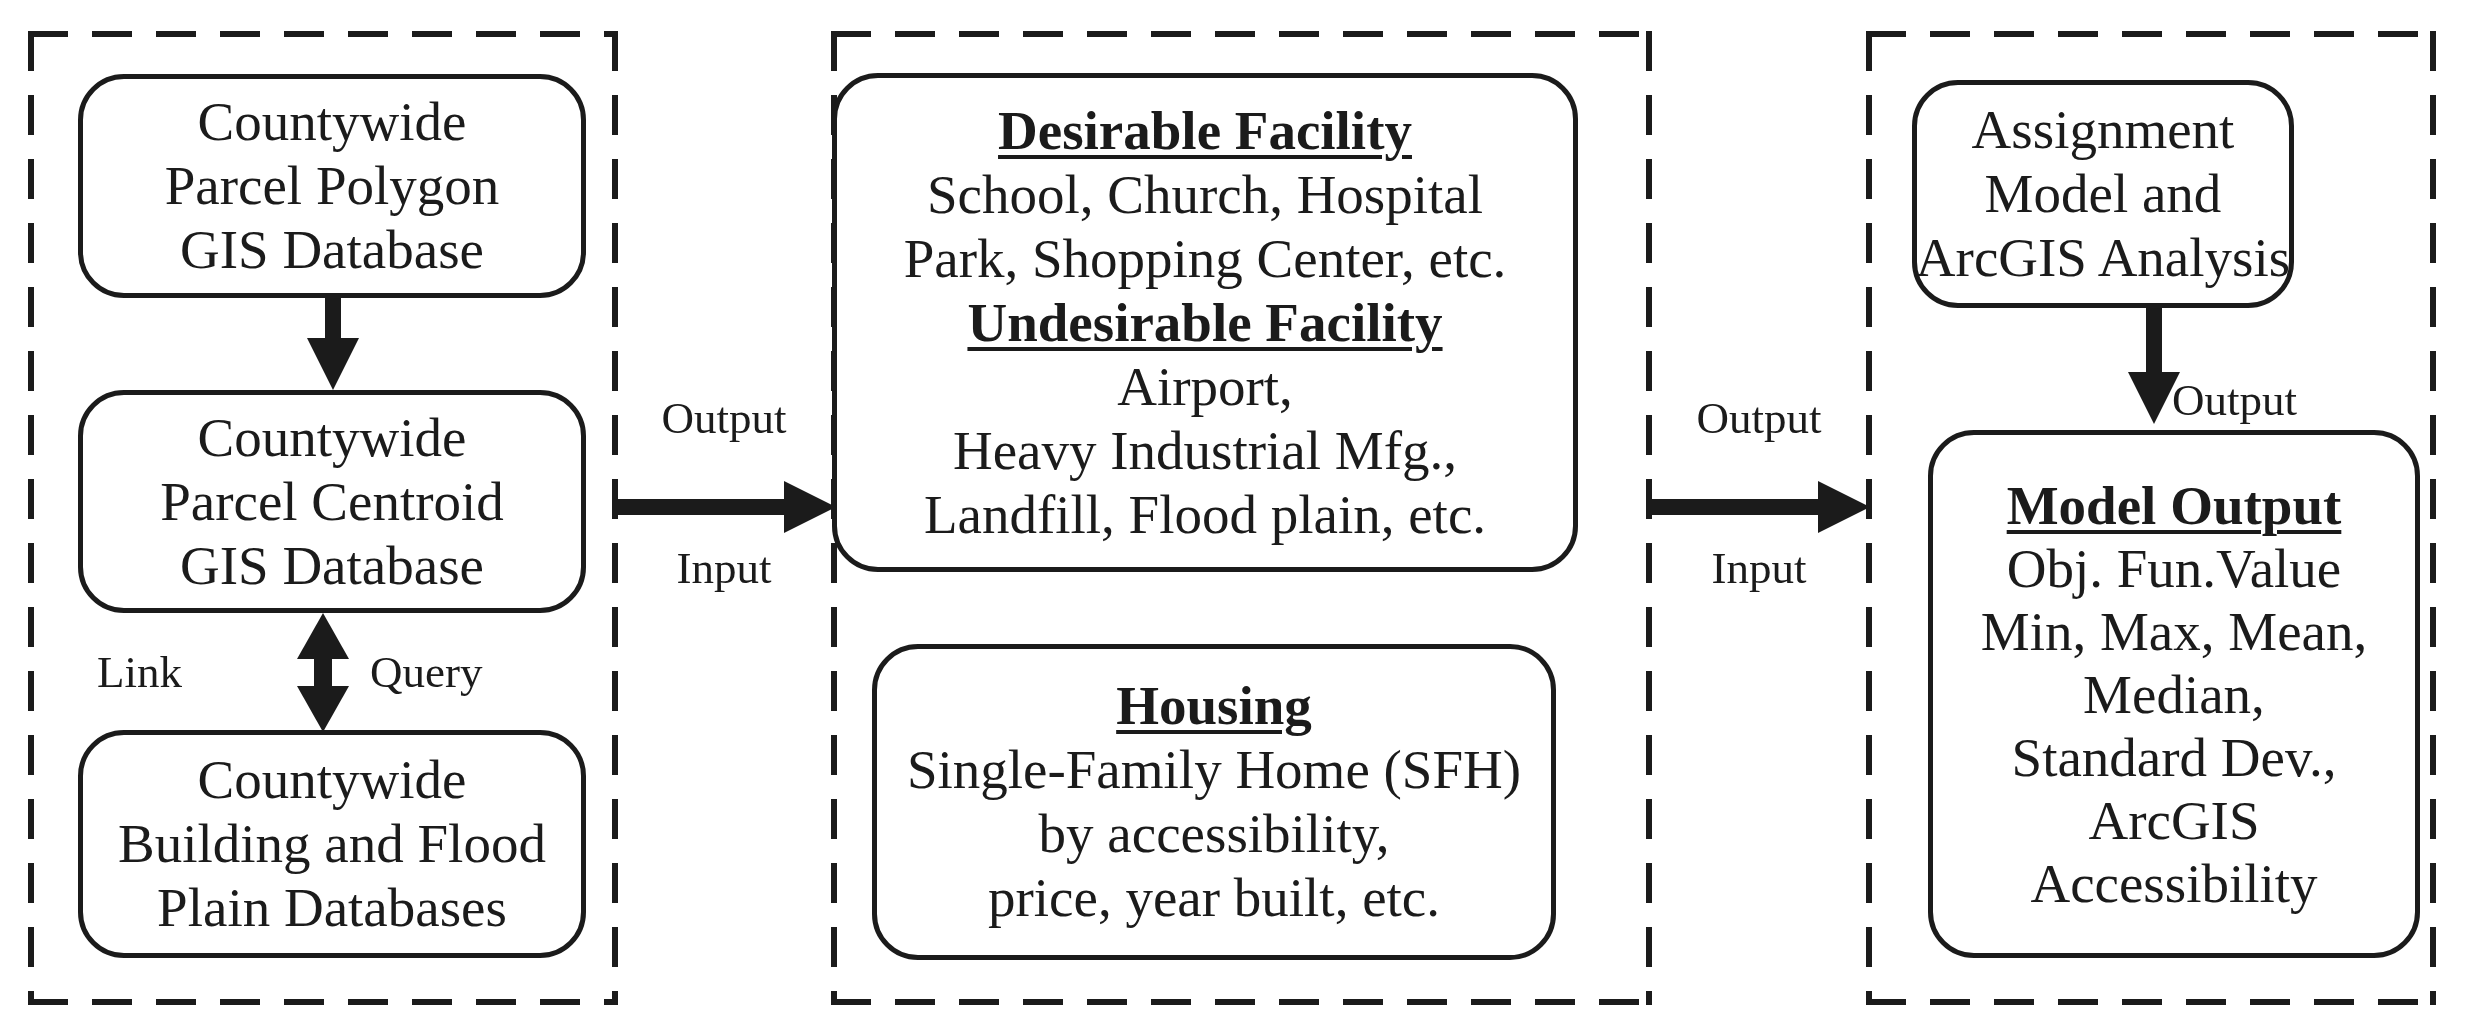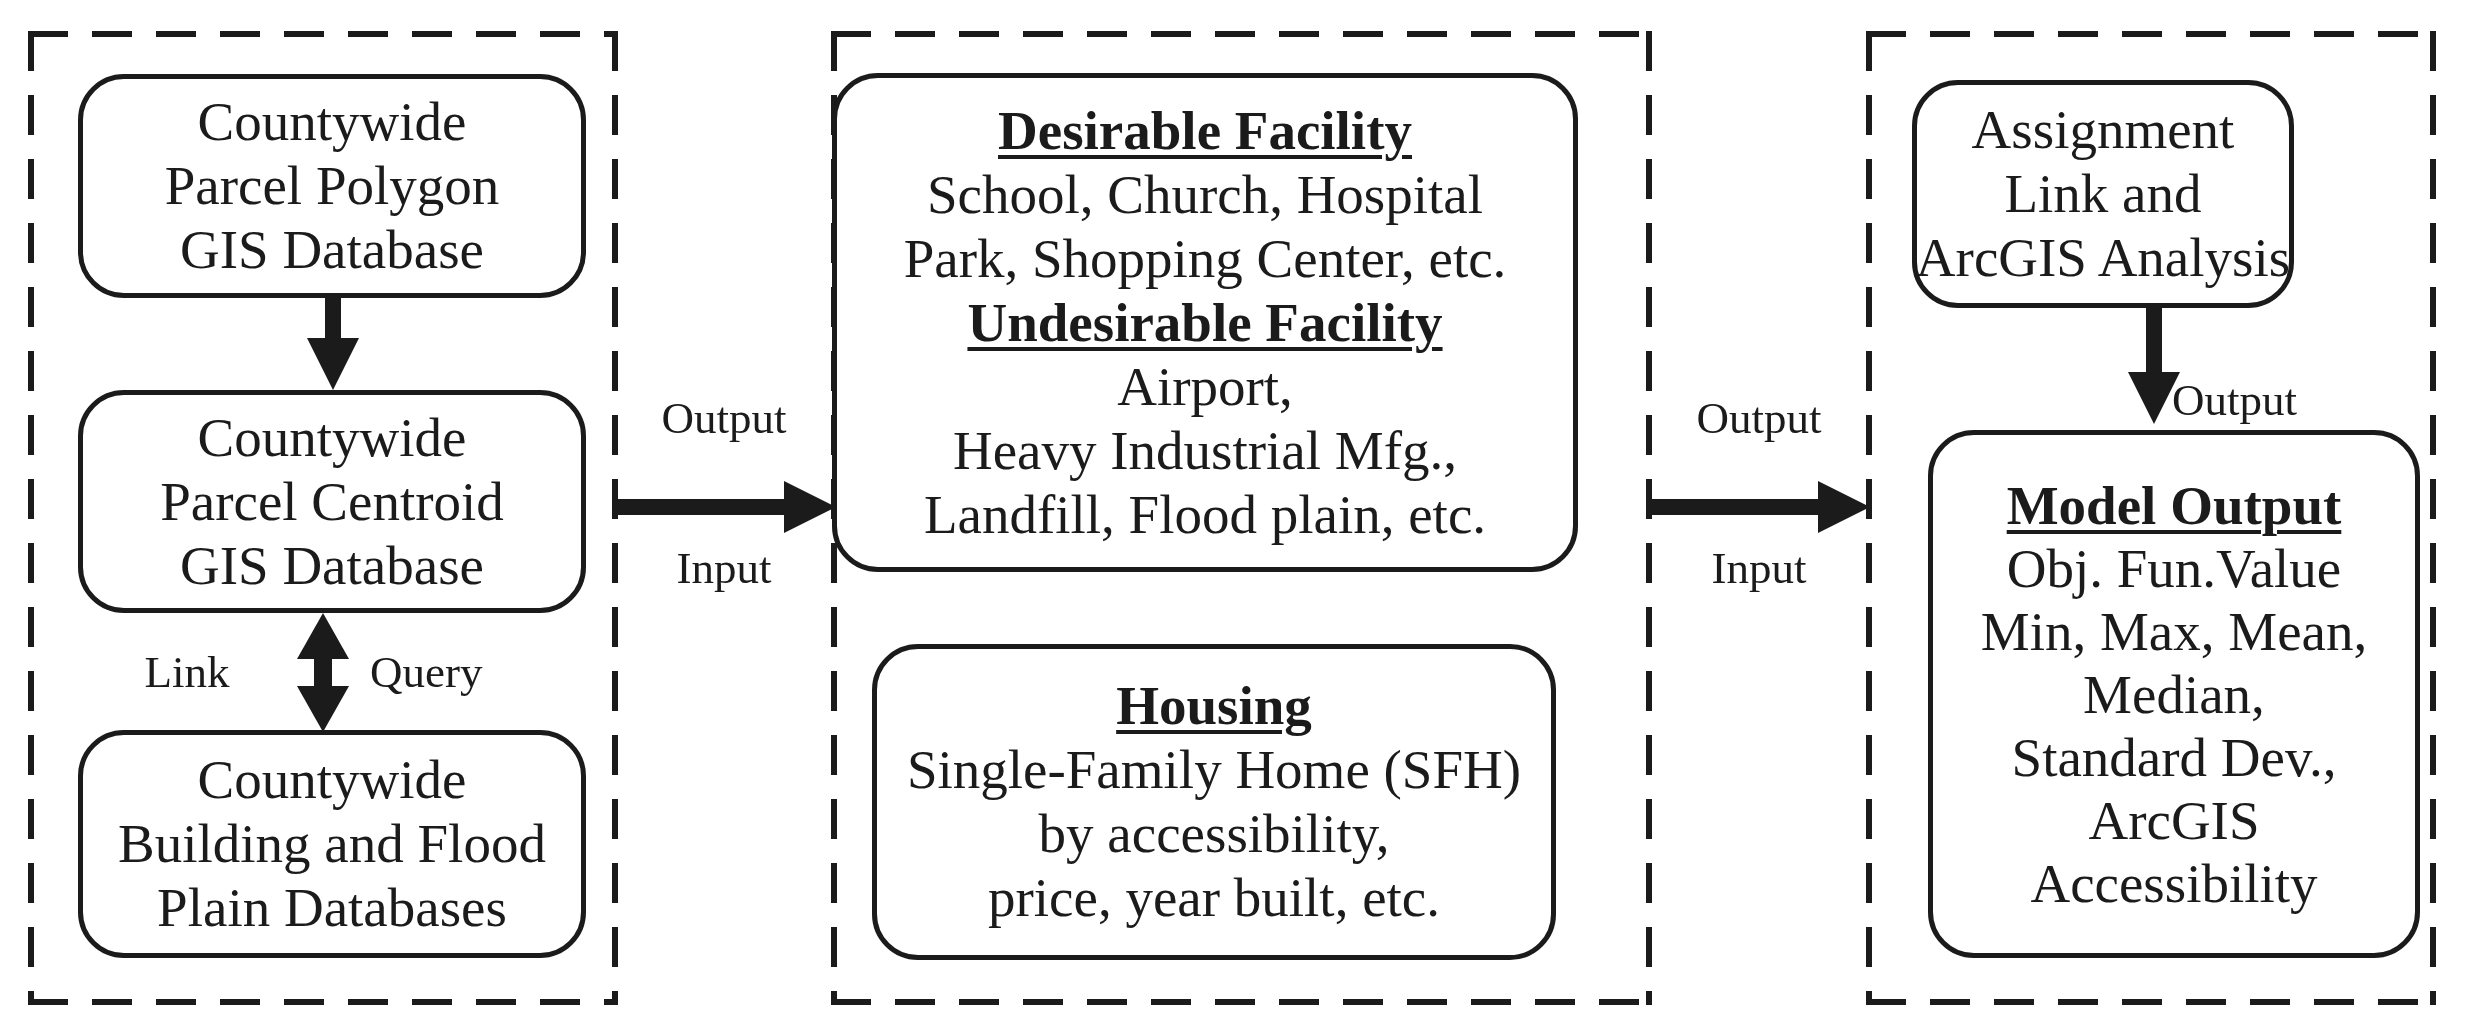--- a/index.html
+++ b/index.html
@@ -74,21 +74,21 @@
     <span>Countywide</span>
     <span>Parcel Centroid</span>
     <span>GIS Database</span>
   </div>
 
   <div>
     <div class="tri tri-up-s" style="left:297px; top:613px;"></div>
     <div class="shaft" style="left:314px; top:654px; width:18px; height:38px;"></div>
     <div class="tri tri-down-s" style="left:297px; top:686px;"></div>
   </div>
-  <div class="lbl" style="left:97px; top:640px; width:180px; text-align:center;">Link</div>
+  <div class="lbl" style="left:97px; top:640px; width:180px; text-align:left;">Link</div>
   <div class="lbl" style="left:370px; top:640px; width:230px; text-align:left;">Query</div>
 
   <div class="rbox" style="left:78px; top:730px; width:508px; height:228px;">
     <span>Countywide</span>
     <span>Building and Flood</span>
     <span>Plain Databases</span>
   </div>
 
   <div class="lbl" style="left:609px; top:386px; width:230px; text-align:center;">Output</div>
   <div>
@@ -120,21 +120,21 @@
   <div>
     <div class="shaft" style="left:1652px; top:499px; width:168px; height:16px;"></div>
     <div class="tri tri-right" style="left:1818px; top:481px;"></div>
   </div>
   <div class="lbl" style="left:1644px; top:536px; width:230px; text-align:center;">Input</div>
 
   <div class="panel" style="left:1866px; top:31px; width:570px; height:974px;"></div>
 
   <div class="rbox" style="left:1912px; top:80px; width:382px; height:228px;">
     <span>Assignment</span>
-    <span>Link and</span>
+    <span>Model and</span>
     <span>ArcGIS Analysis</span>
   </div>
 
   <div>
     <div class="shaft" style="left:2146px; top:306px; width:16px; height:70px;"></div>
     <div class="tri tri-down" style="left:2128px; top:372px;"></div>
   </div>
   <div class="lbl" style="left:2172px; top:368px; width:270px; text-align:left;">Output</div>
 
   <div class="rbox" style="left:1912px; top:430px; width:492px; height:528px; line-height:63px;margin-left:16px;">

